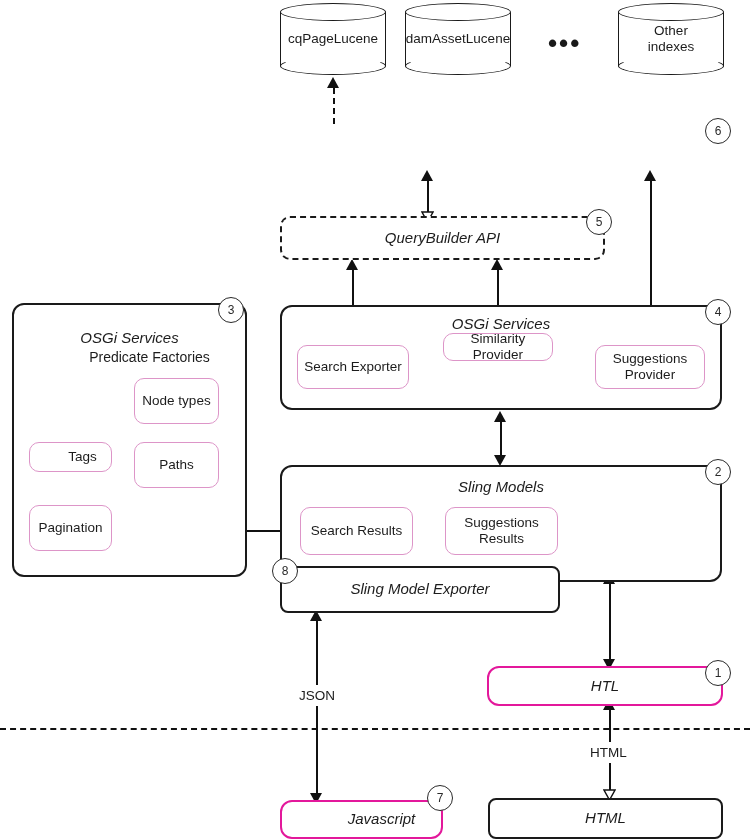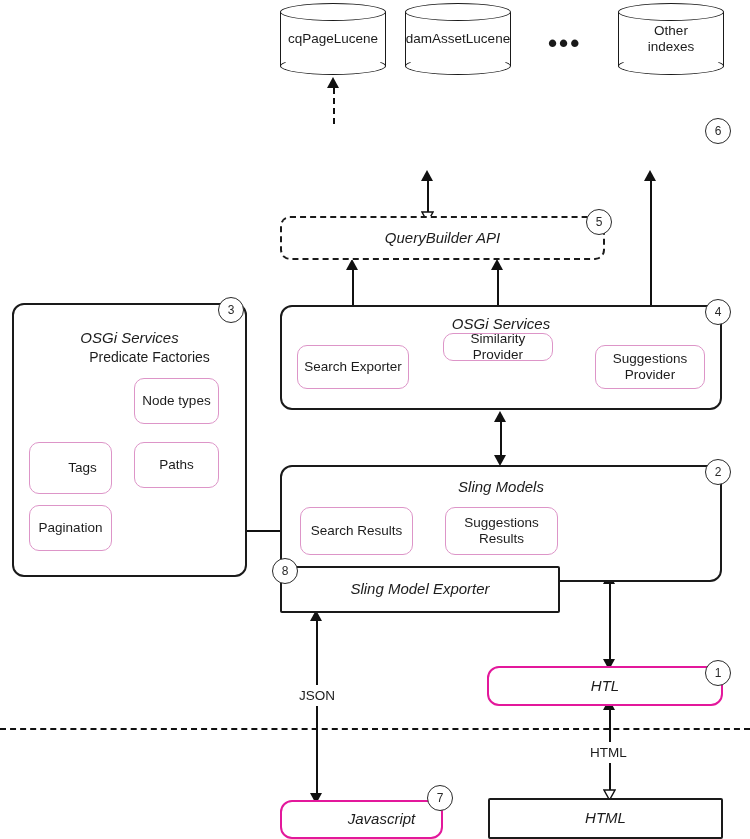--- a/index.html
+++ b/index.html
@@ -19,21 +19,21 @@
     background:#ffffff;
     display:flex;
     align-items:center;
     justify-content:center;
     text-align:center;
     line-height:1.25;
     z-index:5;
   }
   .box-solid {
     border:2px solid #1a1a1a;
-    border-radius:2px;
+    border-radius:8px;
   }
   .box-dashed {
     border:2px dashed #1a1a1a;
     border-radius:10px;
   }
   .box-magenta {
     border:2px solid #e3189b;
     border-radius:12px;
   }
   .chip {
@@ -231,21 +231,21 @@
   </div>
 
   <div class="group" style="left:12px; top:303px; width:235px; height:274px;"></div>
   <div class="group-title" style="left:12px; top:329px; width:235px;">OSGi Services</div>
   <div class="group-sub" style="left:12px; top:349px; width:235px;margin-left:20px;">Predicate Factories</div>
   <div class="badge" style="left:218px; top:297px;">3</div>
 
   <div class="chip" style="left:134px; top:378px; width:85px; height:46px;">
     <span>Node types</span>
   </div>
-  <div class="chip" style="left:29px; top:442px; width:83px; height:52px;padding-left:24px;">
+  <div class="chip" style="left:29px; top:442px; width:83px; height:30px;padding-left:24px;">
     <span>Tags</span>
   </div>
   <div class="chip" style="left:134px; top:442px; width:85px; height:46px;">
     <span>Paths</span>
   </div>
   <div class="chip" style="left:29px; top:505px; width:83px; height:46px;">
     <span>Pagination</span>
   </div>
 
   <div class="hline" style="left:247px; top:530px; width:50px;"></div>

